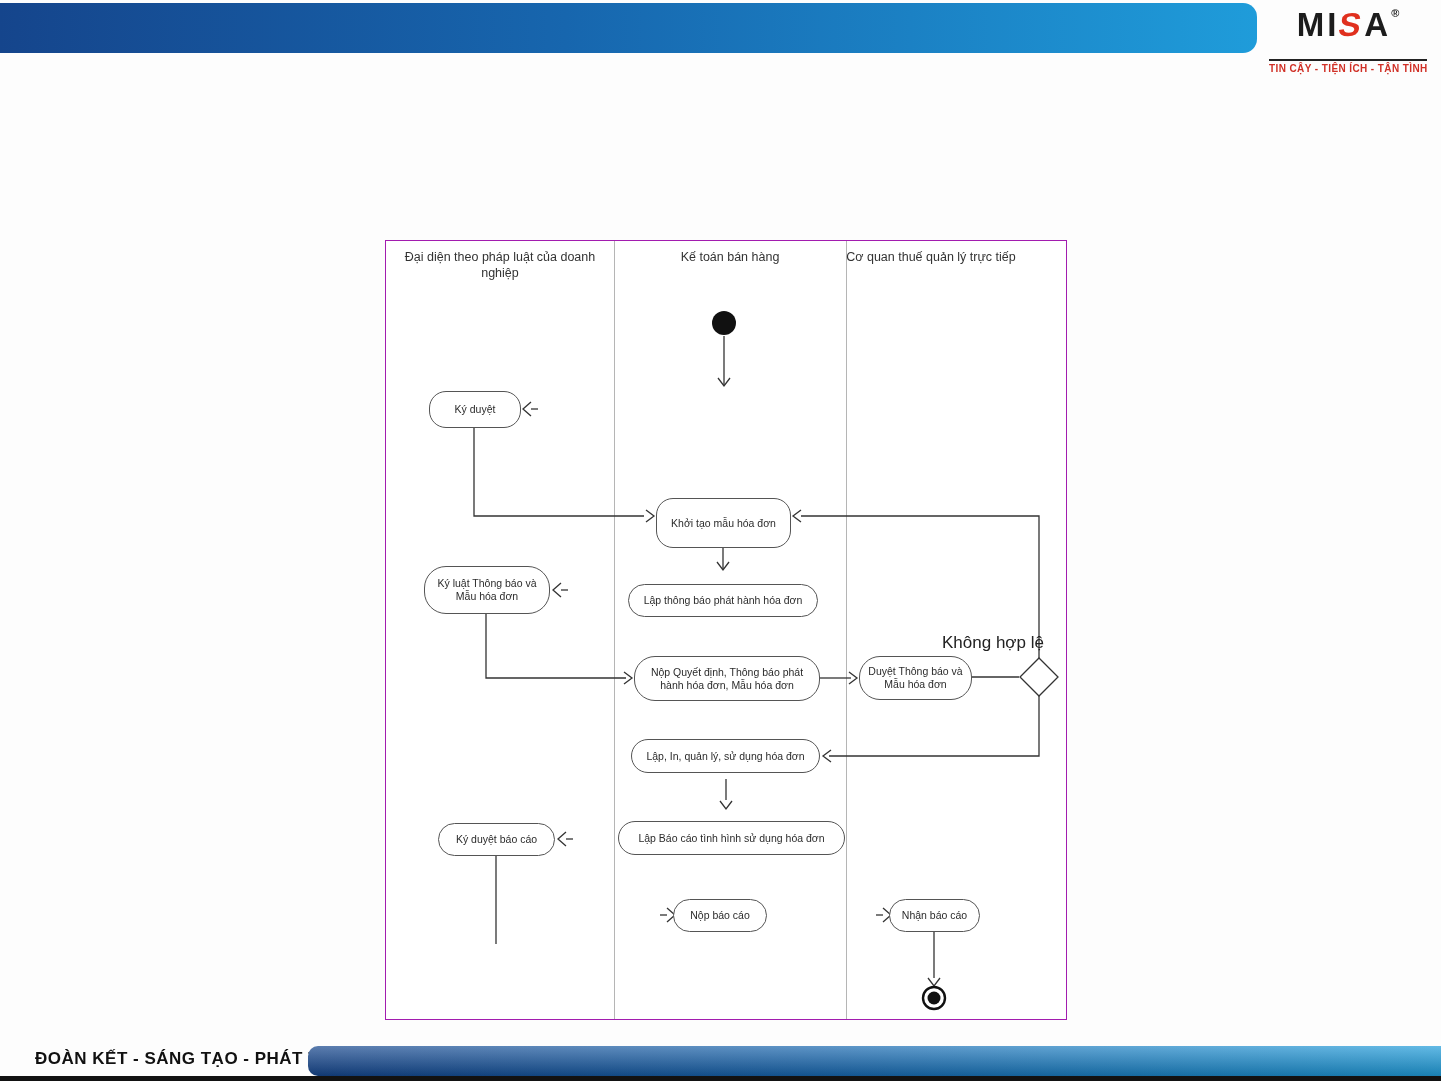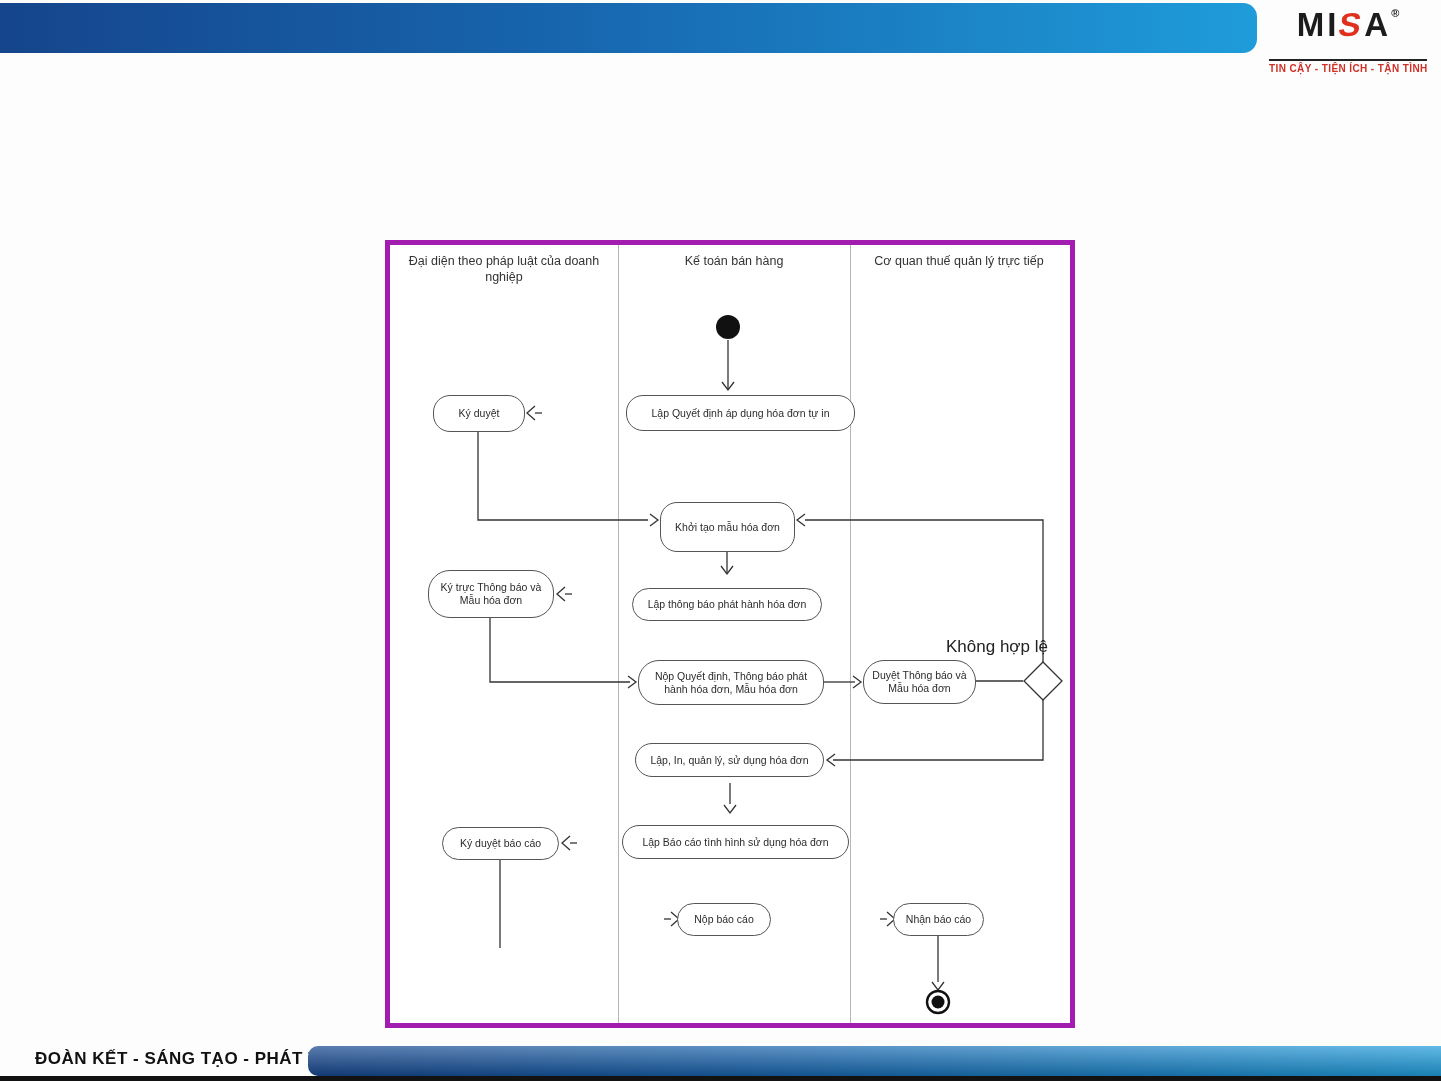--- a/index.html
+++ b/index.html
@@ -12,21 +12,21 @@
     border-radius:0 14px 14px 0;}
   .logo{position:absolute;right:14px;top:8px;width:158px;text-align:center;}
   .logo-text{font-weight:900;font-size:33px;letter-spacing:3px;line-height:1;color:#1c1c1c;}
   .lg-red{color:#e0301e;display:inline-block;transform:skew(-10deg);}
   .lg-reg{font-size:11px;vertical-align:top;letter-spacing:0;}
   .logo-tagline{margin-top:18px;padding-top:2px;border-top:2px solid #222;
     font-size:10px;font-weight:700;color:#d03026;letter-spacing:0.4px;white-space:nowrap;}
 
   
   .diagram{position:absolute;left:385px;top:240px;width:680px;height:778px;
-    background:#fff;border:5px solid #a21caf;}
+    background:#fff;border:1px solid #a21caf;}
   .lane-divider{position:absolute;top:0;bottom:0;width:0;border-left:1px solid #b5b5b5;}
   .lane-header{position:absolute;top:8px;text-align:center;font-size:12.5px;color:#333;line-height:1.3;}
   .connectors{position:absolute;left:0;top:0;width:680px;height:778px;}
   .anode{position:absolute;display:flex;align-items:center;justify-content:center;
     text-align:center;background:#fff;border:1px solid #555;border-radius:17px;
     font-size:10.5px;color:#2b2b2b;line-height:1.2;padding:2px 7px;box-sizing:border-box;}
   .flow-label{position:absolute;font-size:17px;color:#222;margin-top:12px;}
 
   
   .footer-slogan{position:absolute;left:35px;top:1049px;font-size:17px;font-weight:800;
@@ -47,21 +47,21 @@
     <div class="logo-text"><span>MI</span><span class="lg-red">S</span><span>A</span><span class="lg-reg">®</span></div>
     <div class="logo-tagline">TIN CẬY - TIỆN ÍCH - TẬN TÌNH</div>
   </div>
 
   <div class="diagram">
     <div class="lane-divider" style="left:228px;"></div>
     <div class="lane-divider" style="left:460px;"></div>
 
     <div class="lane-header" style="left:10px;width:208px;">Đại diện theo pháp luật của doanh nghiệp</div>
     <div class="lane-header" style="left:228px;width:232px;">Kế toán bán hàng</div>
-    <div class="lane-header" style="left:462px;width:214px;">Cơ quan thuế quản lý trực tiếp</div>
+    <div class="lane-header" style="left:438px;width:214px;">Cơ quan thuế quản lý trực tiếp</div>
 
     <svg class="connectors" viewBox="0 0 680 778">
       <g stroke="#333" stroke-width="1.3" fill="none">
 
         <path d="M338 95 V144"></path>
           <polyline points="332,137 338,145 344,137"></polyline>
 
         <polyline points="145,161 137,168 145,175"></polyline>
           <path d="M145 168 h7"></path>
 
@@ -111,25 +111,24 @@
       <circle cx="338" cy="82" r="12" fill="#111"></circle>
 
       <g>
         <circle cx="548" cy="757" r="11" fill="none" stroke="#111" stroke-width="2.4"></circle>
         <circle cx="548" cy="757" r="6.5" fill="#111"></circle>
       </g>
     </svg>
 
     <div class="flow-label" style="left:556px;top:380px;width:104px;">Không hợp lệ</div>
 
-    <div class="anode" style="left:236px;top:150px;width:229px;height:36px;">Lập Quyết định áp dụng hóa đơn tự in</div>
     <div class="anode" style="left:43px;top:150px;width:92px;height:37px;">Ký duyệt</div>
     <div class="anode" style="left:270px;top:257px;width:135px;height:50px;">Khởi tạo mẫu hóa đơn</div>
     <div class="anode" style="left:242px;top:335px;width:190px;height:33px;margin-top:8px;">Lập thông báo phát hành hóa đơn</div>
-    <div class="anode" style="left:38px;top:325px;width:126px;height:48px;border-radius:22px;">Ký trực Thông báo và Mẫu hóa đơn</div>
+    <div class="anode" style="left:38px;top:325px;width:126px;height:48px;border-radius:22px;">Ký luật Thông báo và Mẫu hóa đơn</div>
     <div class="anode" style="left:248px;top:415px;width:186px;height:45px;border-radius:21px;">Nộp Quyết định, Thông báo phát hành hóa đơn, Mẫu hóa đơn</div>
     <div class="anode" style="left:473px;top:415px;width:113px;height:44px;border-radius:21px;">Duyệt Thông báo và Mẫu hóa đơn</div>
     <div class="anode" style="left:245px;top:498px;width:189px;height:34px;">Lập, In, quản lý, sử dụng hóa đơn</div>
     <div class="anode" style="left:232px;top:580px;width:227px;height:34px;">Lập Báo cáo tình hình sử dụng hóa đơn</div>
     <div class="anode" style="left:52px;top:582px;width:117px;height:33px;">Ký duyệt báo cáo</div>
     <div class="anode" style="left:287px;top:658px;width:94px;height:33px;">Nộp báo cáo</div>
     <div class="anode" style="left:503px;top:658px;width:91px;height:33px;">Nhận báo cáo</div>
   </div>
 
   <div class="footer-slogan">ĐOÀN KẾT - SÁNG TẠO - PHÁT TRIỂN</div>

